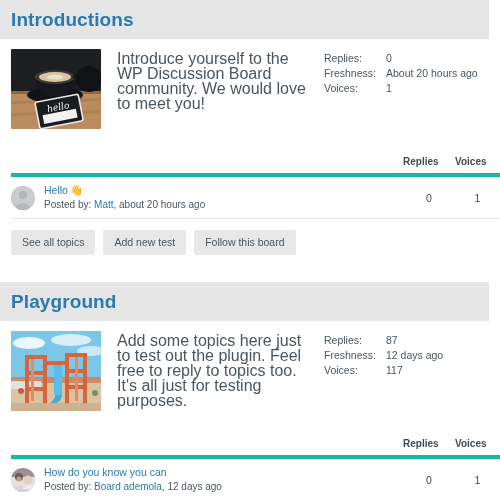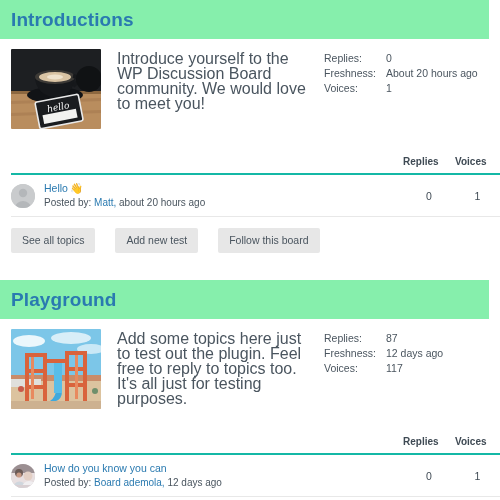--- a/index.html
+++ b/index.html
@@ -5,21 +5,21 @@
   html,body{margin:0;padding:0;}
   body{
     width:500px;height:500px;overflow:hidden;background:#ffffff;
     font-family:"Liberation Sans","DejaVu Sans",sans-serif;
     color:#3f4a54;-webkit-font-smoothing:antialiased;
   }
   .page{width:500px;height:500px;position:relative;overflow:hidden;}
 
   
   .board-header{
-    background:#86efac;width:489px;height:39px;display:flex;align-items:center;
+    background:#e5e5e5;width:489px;height:39px;display:flex;align-items:center;
     padding-left:11px;box-sizing:border-box;
   }
   .board-title{
     color:#2a7ab0;font-size:19px;font-weight:bold;letter-spacing:.1px;line-height:1;
   }
 
   
   .board-body{display:flex;padding:10px 11px 0 11px;box-sizing:border-box;}
   .thumb{
     width:90px;height:80px;flex:0 0 90px;border-radius:1px;overflow:hidden;position:relative;
@@ -38,41 +38,41 @@
 
   
   .topics{width:489px;margin:0 0 0 11px;box-sizing:border-box;padding-right:0;}
   .topics-head{
     display:flex;justify-content:flex-end;align-items:flex-end;
     font-size:10px;font-weight:bold;color:#3f4a54;padding-bottom:6px;
   }
   .col-replies{width:52px;text-align:left;}
   .col-voices{width:45px;}
   .topic-row{
-    display:flex;align-items:center;border-top:2px solid #14b8a6;border-bottom:1px solid #e8e8e8;
+    display:flex;align-items:center;border-top:4px solid #14b8a6;border-bottom:1px solid #e8e8e8;
     padding:7px 0 7px 0;box-sizing:border-box;min-height:34px;
   }
   .topic-row + .topic-row{border-top:none;}
   .avatar{
     width:24px;height:24px;flex:0 0 24px;border-radius:50%;overflow:hidden;background:#c9cbcd;
     position:relative;
   }
   .avatar svg{display:block;width:100%;height:100%;}
   .topic-main{flex:1 1 auto;padding-left:9px;min-width:0;}
   .topic-title{
     color:#2a7ab0;font-size:10.5px;line-height:13px;text-decoration:none;display:block;
   }
   .topic-meta{font-size:10px;line-height:13px;color:#4a555f;margin-top:1px;}
   .topic-meta a{color:#2a7ab0;text-decoration:none;}
   .topic-count{font-size:10.5px;color:#3f4a54;text-align:center;}
   .topic-count.replies{width:52px;flex:0 0 52px;}
   .topic-count.voices{width:45px;flex:0 0 45px;}
 
   
-  .actions{display:flex;gap:20px;padding:11px 0 0 11px;}
+  .actions{display:flex;gap:8px;padding:11px 0 0 11px;}
   .btn{
     background:#e7e7e7;border:none;border-radius:2px;color:#4a555f;
     font-family:"Liberation Sans","DejaVu Sans",sans-serif;font-size:10.5px;
     padding:6px 11px;cursor:pointer;line-height:13px;
   }
   .spacer-lg{height:27px;}
 </style>
 </head>
 <body>
 

